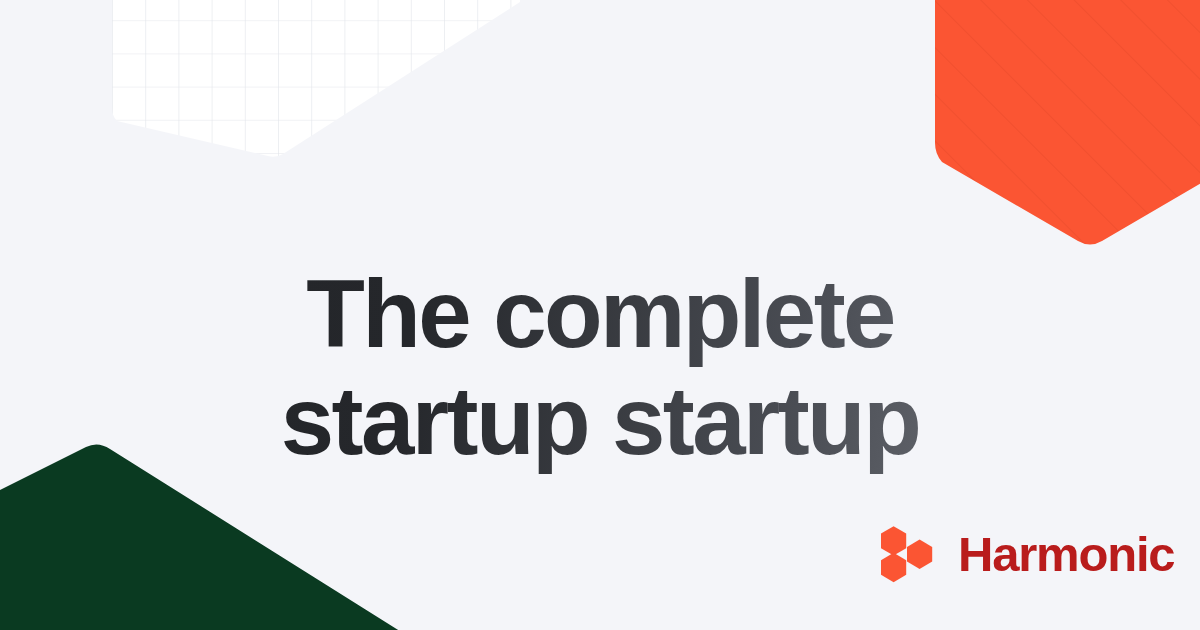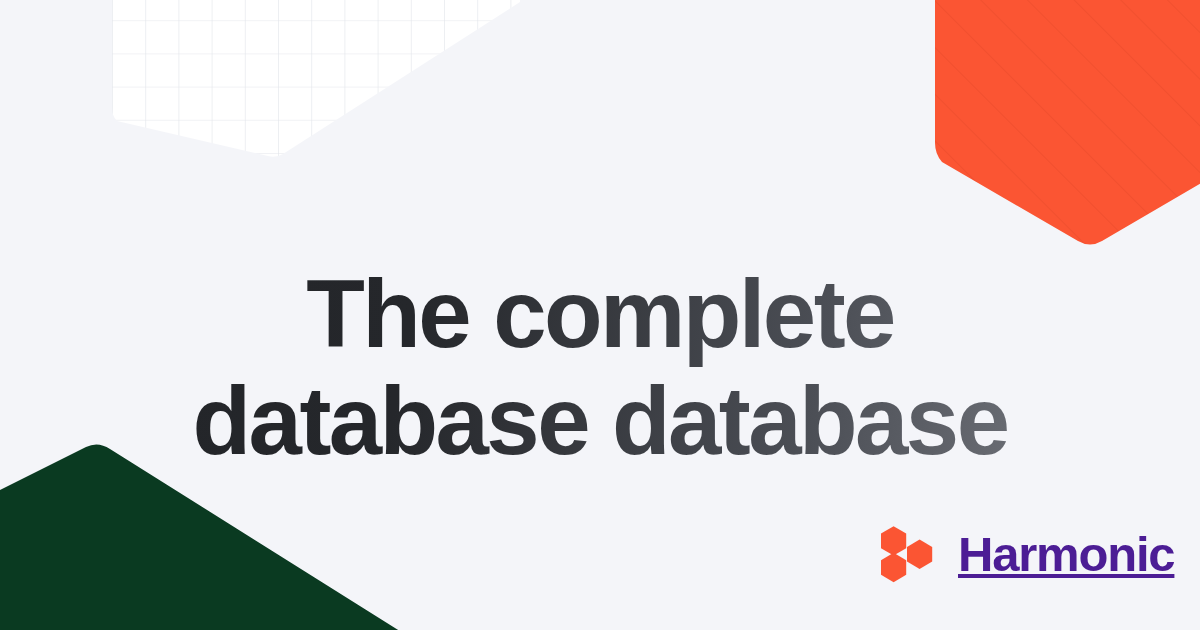--- a/index.html
+++ b/index.html
@@ -66,23 +66,22 @@
   .brand-mark {
     width: 60px;
     height: 60px;
     display: block;
   }
   .brand-word {
     font-size: 49px;
     line-height: 49px;
     font-weight: 700;
     letter-spacing: -1.2px;
-    color: #4c1d95;
+    color: #b91c1c;
     white-space: nowrap;
-    text-decoration: underline;
   }
 </style>
 </head>
 <body>
 
 <div id="canvas">
 
   <svg class="deco-layer" viewBox="0 0 1200 630" xmlns="http://www.w3.org/2000/svg">
     <defs>
 
@@ -117,21 +116,21 @@
       <rect x="-30" y="430" width="480" height="230" fill="url(#greenGrid)" clip-path="url(#clipBottomLeft)"></rect>
     </g>
 
     <g>
       <path d="M 935 -20 L 935 143 Q 935 154 942 162 L 1078 241 Q 1090 248 1102 241 L 1220 172 L 1220 -20 Z" fill="url(#orangeStripes)"></path>
     </g>
   </svg>
 
   <h1 class="headline">
     <span class="line">The complete</span>
-    <span class="line">database database</span>
+    <span class="line">startup startup</span>
   </h1>
 
   <div class="brand">
     <svg class="brand-mark" viewBox="0 0 60 60" xmlns="http://www.w3.org/2000/svg">
 
       <path d="M 15.6 2.2 L 28.2 9.6 L 28.2 24.2 L 15.6 31.6 L 3.0 24.2 L 3.0 9.6 Z" fill="#FB5533"></path>
 
       <path d="M 15.6 28.8 L 28.2 36.2 L 28.2 50.8 L 15.6 58.2 L 3.0 50.8 L 3.0 36.2 Z" fill="#FB5533"></path>
 
       <path d="M 41.6 15.6 L 54.2 23.0 L 54.2 37.6 L 41.6 45.0 L 29.0 37.6 L 29.0 23.0 Z" fill="#FB5533"></path>

